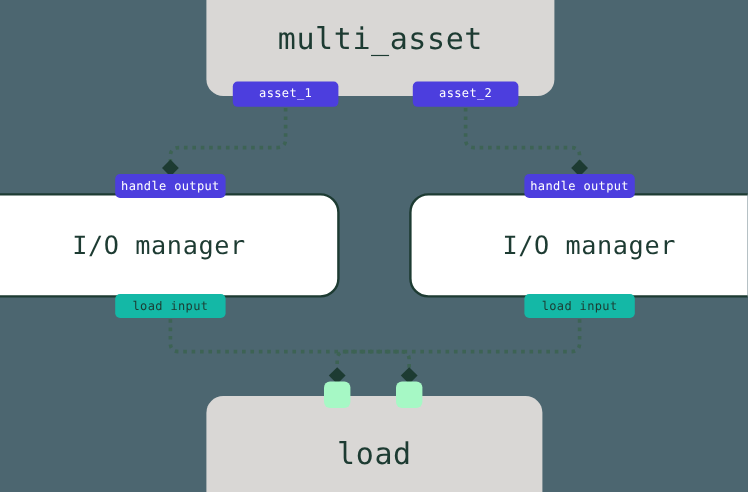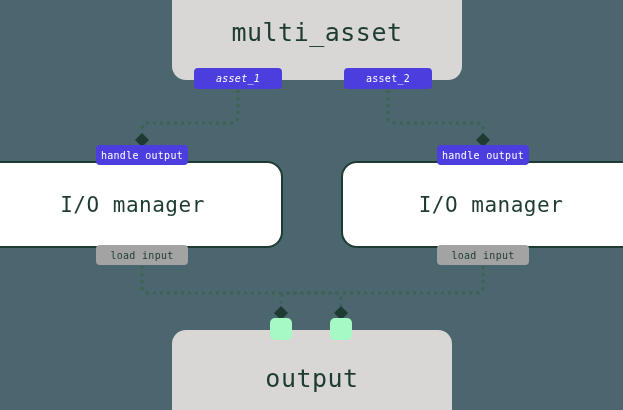--- a/index.html
+++ b/index.html
@@ -60,21 +60,21 @@
     font-size: 10px;
     letter-spacing: 0.3px;
     border-radius: 4px;
     white-space: nowrap;
   }
   .badge-purple {
     background: #4c3ede;
     color: #ffffff;
   }
   .badge-green {
-    background: #a3a3a3;
+    background: #14b8a6;
     color: #1d3b32;
   }
   .port-square {
     position: absolute;
     background: #a6f8c5;
     border-radius: 5px;
     box-sizing: border-box;
   }
 </style>
 </head>
@@ -101,27 +101,27 @@
 
   <div class="node node-iomanager" style="left:-18px; top:161px; width:301px; height:87px;">
     <span>I/O manager</span>
   </div>
 
   <div class="node node-iomanager" style="left:341px; top:161px; width:300px; height:87px;">
     <span>I/O manager</span>
   </div>
 
   <div class="node node-asset-box" style="left:172px; top:330px; width:280px; height:96px;">
-    <span>output</span>
+    <span>load</span>
   </div>
 
   <div class="port-square" style="left:270px; top:318px; width:22px; height:22px;"></div>
   <div class="port-square" style="left:330px; top:318px; width:22px; height:22px;"></div>
 
-  <div class="badge badge-purple" style="left:194px; top:68px; width:88px; height:21px;font-style:italic;">
+  <div class="badge badge-purple" style="left:194px; top:68px; width:88px; height:21px;">
     <span>asset_1</span>
   </div>
 
   <div class="badge badge-purple" style="left:344px; top:68px; width:88px; height:21px;">
     <span>asset_2</span>
   </div>
 
   <div class="badge badge-purple" style="left:96px; top:145px; width:92px; height:20px;">
     <span>handle output</span>
   </div>

